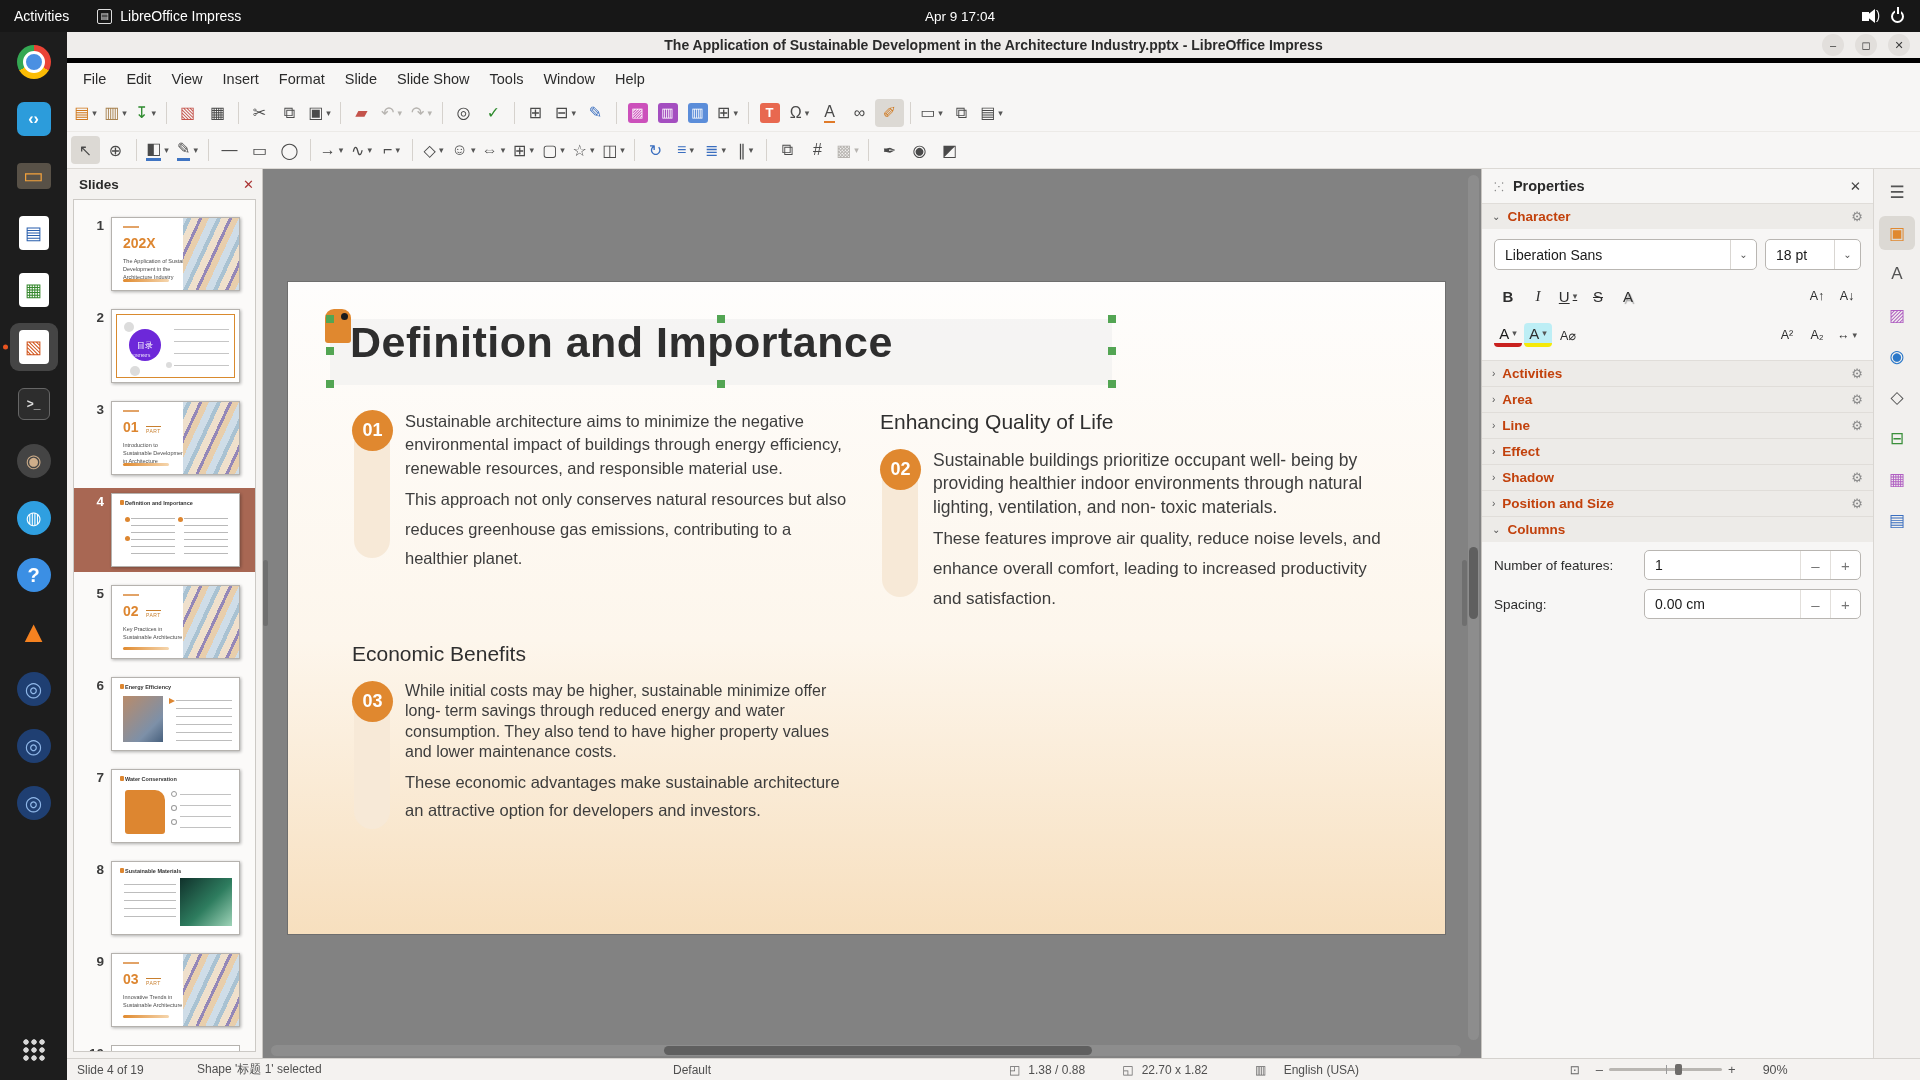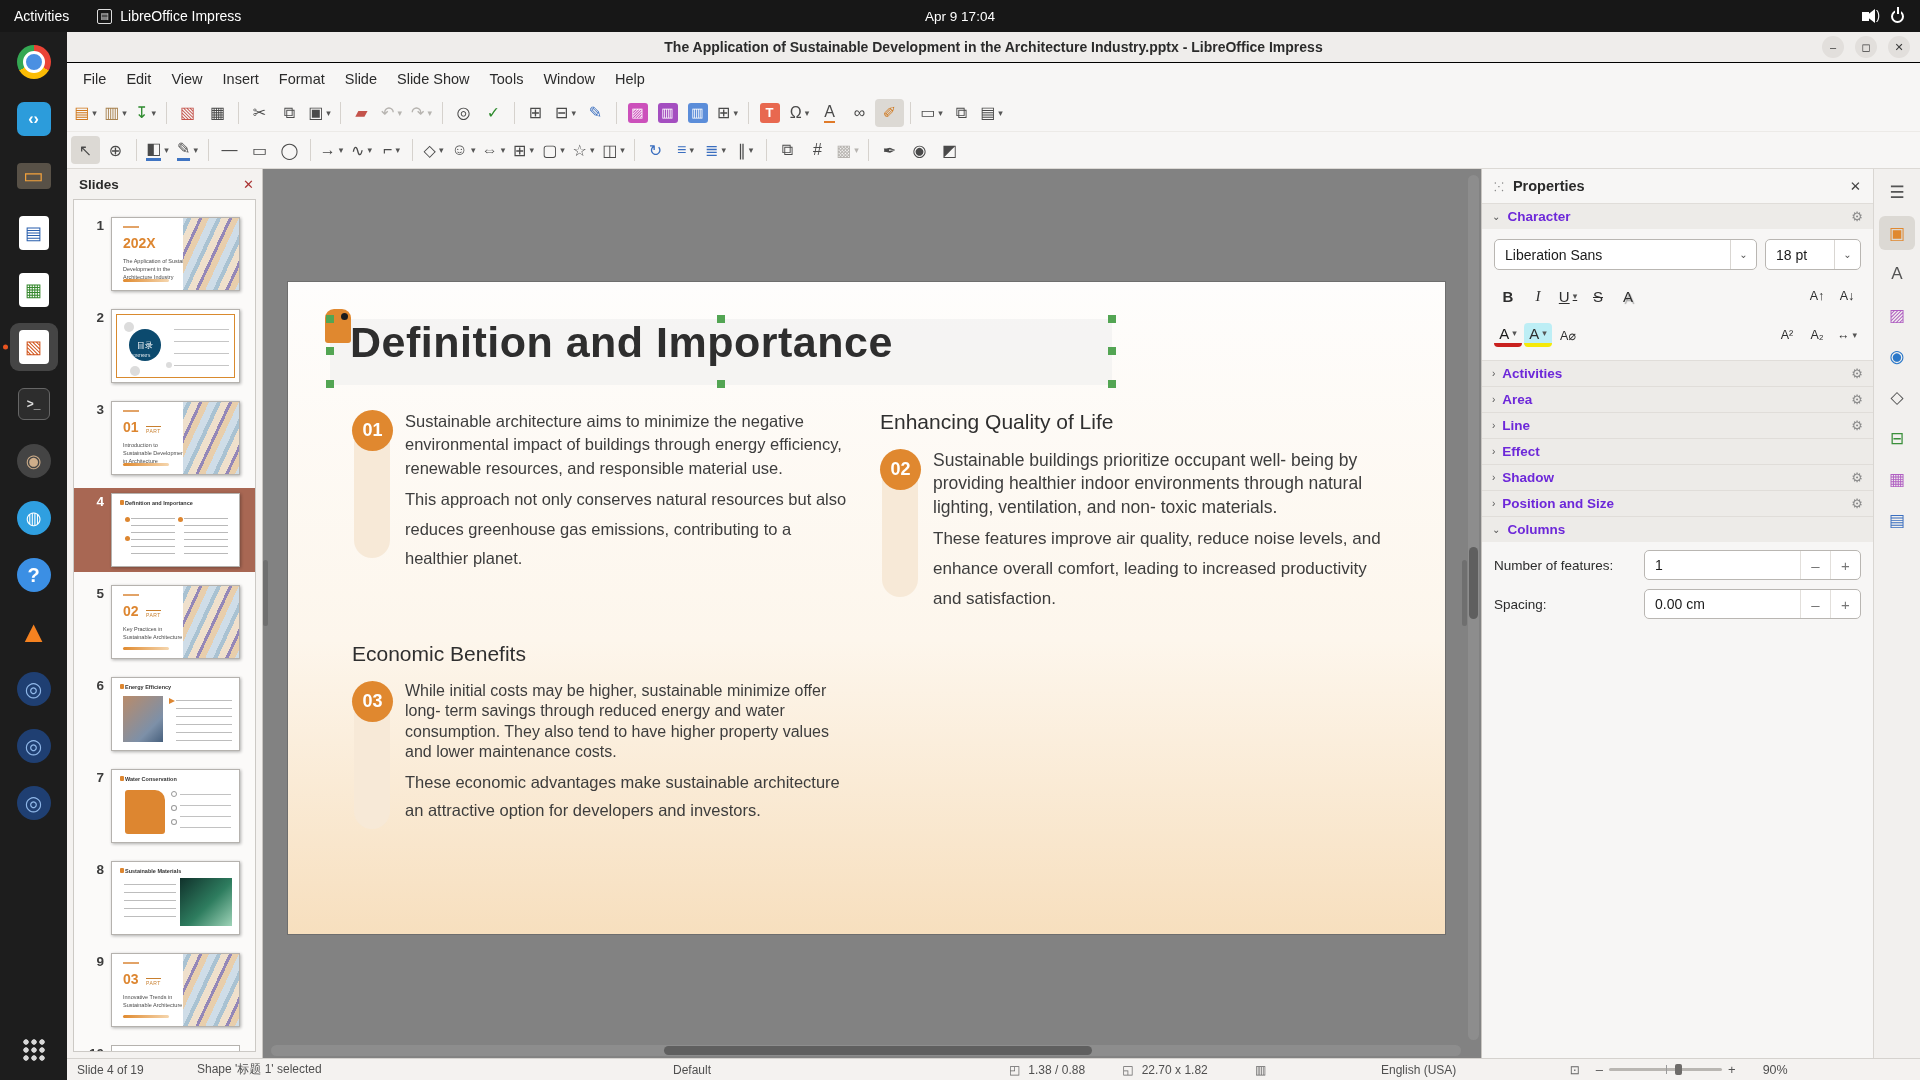--- a/index.html
+++ b/index.html
@@ -39,21 +39,21 @@
   .d-gimp .dg{background:#444;color:#cfae8a;width:34px;height:34px;border-radius:50%;display:flex;align-items:center;justify-content:center;font-size:18px}
   .d-blue1 .dg{background:#2f9fe0;color:#fff;width:34px;height:34px;border-radius:50%;display:flex;align-items:center;justify-content:center;font-size:18px}
   .d-help .dg{background:#3b8fe4;color:#fff;width:34px;height:34px;border-radius:50%;display:flex;align-items:center;justify-content:center;font-size:20px;font-weight:bold}
   .d-vlc .dg{color:#f58220;font-size:30px}
   .d-disc .dg{background:#1f3f72;color:#8fb7e8;width:34px;height:34px;border-radius:50%;display:flex;align-items:center;justify-content:center;font-size:20px}
   .d-grid{margin-top:auto}
   .d-grid .di{width:22px;height:22px;background:radial-gradient(circle,#d8d8d8 2.4px,transparent 3px);background-size:8px 8px;background-position:center}
 
   
   .wincol{flex:1;display:flex;flex-direction:column;min-width:0}
-  .titlebar{height:31px;background:#efedeb;border-bottom:1px solid #000000;display:flex;align-items:center;position:relative;flex:0 0 31px}
+  .titlebar{height:31px;background:#efedeb;border-bottom:5px solid #000000;display:flex;align-items:center;position:relative;flex:0 0 31px}
   .title-text{position:absolute;left:50%;transform:translateX(-50%);font-weight:bold;font-size:14px;color:#2b2b2b;white-space:nowrap}
   .winbtns{margin-left:auto;display:flex;gap:11px;padding-right:10px}
   .winbtn{width:22px;height:22px;border-radius:50%;background:#e2dfdc;color:#3b3b3b;display:flex;align-items:center;justify-content:center;font-size:11px;cursor:pointer}
 
   .menubar{height:31px;background:#f7f6f5;display:flex;align-items:center;padding-left:6px;flex:0 0 31px}
   .menu-item{padding:4px 10px;font-size:14.5px;color:#2b2b2b;border-radius:3px;cursor:pointer}
 
   .toolbar{background:#f7f6f5;display:flex;align-items:center;padding:2px 4px;gap:1px}
   .tb1{height:38px;flex:0 0 38px;border-bottom:1px solid #eceae7}
   .tb2{height:37px;flex:0 0 37px;border-bottom:1px solid #dcd9d5}
@@ -88,21 +88,21 @@
   
   .v-cover .thumb::after,.v-part .thumb::after{content:"";position:absolute;right:-10px;top:-8px;width:66px;height:95px;background:repeating-linear-gradient(115deg,#cfdde8 0 7px,#a9c2d2 7px 11px,#efe0cc 11px 18px,#9487b8 18px 21px,#e8ceac 21px 27px)}
   .v-cover .m-big,.v-part .m-big{display:block;left:11px;top:17px;font-weight:bold;color:#dd8630;font-size:14px}
   .v-part .m-part{display:block;left:34px;top:24px;font-size:5px;color:#c87f2e;letter-spacing:.5px;border-top:1px solid #c87f2e;padding-top:1px}
   .v-cover .m-l,.v-part .m-l{display:block;left:11px;font-size:5.5px;color:#4a4a4a;white-space:nowrap}
   .m-l.l1{top:40px}.m-l.l2{top:48px}.m-l.l3{top:56px}
   .v-cover .ph1,.v-part .ph1{display:block;left:11px;bottom:8px;width:46px;height:3px;border-radius:2px;background:linear-gradient(90deg,#e08a2f,#f5d6ae)}
   .v-cover .ph2,.v-part .ph2{display:block;left:11px;top:8px;width:16px;height:2px;background:#e2a367}
   
   .v-contents .thumb::after{content:"";position:absolute;inset:4px;border:1.5px solid #d98a2e}
-  .v-contents .m-big{display:flex;align-items:center;justify-content:center;left:17px;top:19px;width:32px;height:32px;border-radius:50%;background:#0c4a6e;color:#fff;font-size:8px;z-index:1}
+  .v-contents .m-big{display:flex;align-items:center;justify-content:center;left:17px;top:19px;width:32px;height:32px;border-radius:50%;background:#6d28d9;color:#fff;font-size:8px;z-index:1}
   .v-contents .m-part{display:block;left:19px;top:44px;font-size:3.5px;color:#fff;z-index:1}
   .v-contents .ph2{display:block;left:62px;right:10px;top:16px;bottom:14px;background:repeating-linear-gradient(#0000 0 3px,#c6c6c6 3px 4px,#0000 4px 12px)}
   .v-contents .ph3{display:block;left:12px;top:12px;width:10px;height:10px;border-radius:50%;background:#dcdcdc;box-shadow:40px 38px 0 -2px #dcdcdc,6px 44px 0 0 #dcdcdc}
   
   .v-content .m-title,.v-photo .m-title,.v-folder .m-title,.v-materials .m-title{display:block;left:13px;top:6px;font-size:5.5px;font-weight:bold;color:#333;white-space:nowrap}
   .v-content .thumb::before,.v-photo .thumb::before,.v-folder .thumb::before,.v-materials .thumb::before,.v-cut .thumb::before{content:"";position:absolute;left:8px;top:6px;width:4px;height:5px;background:#dd8630;border-radius:1px;z-index:1}
   .v-content .ph1{display:block;left:19px;top:22px;width:44px;height:38px;background:repeating-linear-gradient(#0000 0 2px,#b9b9b9 2px 3px,#0000 3px 7px)}
   .v-content .ph2{display:block;left:72px;top:22px;width:44px;height:38px;background:repeating-linear-gradient(#0000 0 2px,#b9b9b9 2px 3px,#0000 3px 7px)}
   .v-content .ph3{display:block;left:13px;top:23px;width:5px;height:5px;border-radius:50%;background:#dd8630;box-shadow:53px 0 0 #dd8630,0 19px 0 #dd8630}
   
@@ -148,21 +148,21 @@
   .splitL{left:0}.splitR{right:14px}
 
   
   .props{width:392px;flex:0 0 392px;background:#f7f6f5;border-left:1px solid #c9c6c2;display:flex;flex-direction:column;font-size:13.5px}
   .pp-head{display:flex;align-items:center;height:34px;padding:0 12px;flex:0 0 34px}
   .pp-grip{color:#8a8a8a;font-size:12px;letter-spacing:1px;margin-right:8px}
   .pp-title{font-weight:bold;font-size:14.5px;color:#2b2b2b}
   .pp-close{margin-left:auto;color:#444;cursor:pointer}
   .pp-sec{height:26px;background:#edebe8;display:flex;align-items:center;padding:0 10px;border-top:1px solid #e0ddd9;cursor:pointer}
   .pp-sec .chev{font-size:10px;color:#555;margin-right:7px}
-  .pp-sec .lbl{font-weight:bold;color:#6d28d9}
+  .pp-sec .lbl{font-weight:bold;color:#c2410c}
   .pp-sec .gear{margin-left:auto;color:#8a8a8a;font-size:13px}
   .char-body{padding:10px 12px 12px}
   .fontrow{display:flex;gap:8px}
   .combo{display:flex;border:1px solid #b9b6b2;border-radius:5px;background:#fff;height:31px;align-items:center;overflow:hidden}
   .combo .val{padding:0 10px;color:#1a1a1a;font-size:14px;white-space:nowrap}
   .combo .cdd{width:26px;border-left:1px solid #d9d6d2;height:100%;display:flex;align-items:center;justify-content:center;color:#555;font-size:10px;cursor:pointer}
   .combo.name{flex:1}
   .combo.size{width:96px}.combo.size .val{flex:1}
   .btnrow{display:flex;align-items:center;margin-top:13px;gap:2px}
   .cbtn{min-width:28px;height:26px;display:inline-flex;align-items:center;justify-content:center;border-radius:4px;color:#2e2e2e;font-size:15px;cursor:pointer;padding:0 3px}
@@ -189,21 +189,21 @@
 
   
   .statusbar{height:22px;background:#f4f2f0;border-top:1px solid #d5d2ce;display:flex;align-items:center;font-size:12px;color:#4f4f4f;flex:0 0 22px;padding:0 10px;gap:8px}
   .sb-slide{width:112px}
   .sb-shape{width:468px}
   .sb-template{width:328px}
   .sb-ico{font-size:12px;color:#666}
   .sb-pos{width:86px}
   .sb-size{width:96px}
   .sb-mod{width:30px;text-align:center}
-  .sb-lang{width:270px;text-align:center}
+  .sb-lang{width:270px;text-align:left}
   .sb-fit{width:26px;text-align:center}
   .zoomslider{display:flex;align-items:center;gap:6px;width:140px}
   .zs-track{position:relative;flex:1;height:3px;background:#b9b6b2;border-radius:2px}
   .zs-mid{position:absolute;left:50%;top:-3px;width:1.5px;height:9px;background:#9a9a9a}
   .zs-thumb{position:absolute;left:58%;top:-4px;width:7px;height:11px;background:#6e6c6a;border-radius:2px}
   .zs-btn{color:#555;font-size:13px;cursor:pointer}
   .sb-zoom{width:44px;text-align:right;font-size:12.5px}
 </style>
 </head>
 <body>

